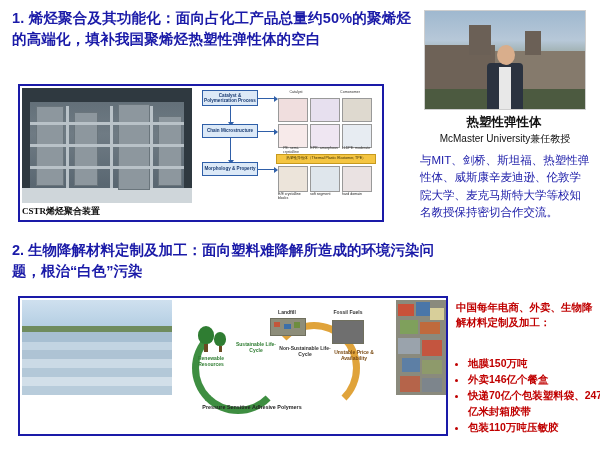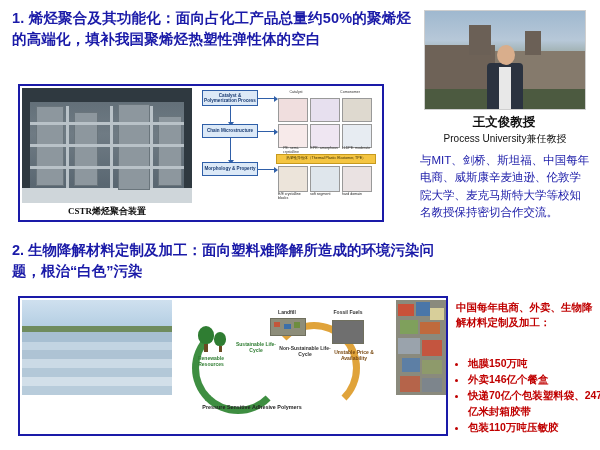--- a/index.html
+++ b/index.html
@@ -30,21 +30,21 @@
     background:
       linear-gradient(180deg,#5e6b74 0%,#6f7b84 40%,#52606b 100%);
     overflow:hidden;
   }
   .photo-cstr .pipe{position:absolute;background:#b9c2c8;}
   .photo-cstr .tank{position:absolute;background:#8d979e;border:1px solid #6a757c;}
   .photo-cstr .dark{position:absolute;background:#2f3940;}
   .photo-cstr .light{position:absolute;background:#cfd6da;}
   .cstr-caption{
     position:absolute;left:22px;top:205px;width:170px;
-    text-align:center;
+    text-align:left;
     font-size:9px;font-weight:bold;color:#111;
     font-family:"Liberation Serif", serif;
   }
   .diagram1{
     position:absolute;left:200px;top:88px;width:180px;height:130px;
     background:#ffffff;
     font-size:4.4px;
     color:#111;
     overflow:hidden;
   }
@@ -226,23 +226,23 @@
 <div class="prof-photo">
   <div class="bld" style="left:0;top:34px;width:70px;height:44px;"></div>
   <div class="bld2" style="left:70px;top:40px;width:90px;height:38px;"></div>
   <div class="tower" style="left:44px;top:14px;width:22px;height:30px;"></div>
   <div class="tower" style="left:100px;top:20px;width:16px;height:24px;"></div>
   <div class="grass"></div>
   <div class="person-body" style="left:62px;top:52px;width:36px;height:46px;"></div>
   <div class="person-shirt" style="left:74px;top:56px;width:12px;height:42px;"></div>
   <div class="person-head" style="left:72px;top:34px;width:18px;height:20px;"></div>
 </div>
-<div class="prof-name">王文俊教授</div>
-<div class="prof-affil">Process University兼任教授</div>
-<div class="prof-desc">与MIT、剑桥、斯坦福、中国每年电商、威斯康辛麦迪逊、伦敦学院大学、麦克马斯特大学等校知名教授保持密切合作交流。</div>
+<div class="prof-name">热塑性弹性体</div>
+<div class="prof-affil">McMaster University兼任教授</div>
+<div class="prof-desc">与MIT、剑桥、斯坦福、热塑性弹性体、威斯康辛麦迪逊、伦敦学院大学、麦克马斯特大学等校知名教授保持密切合作交流。</div>
 
 <div class="sec2-title">2. 生物降解材料定制及加工：面向塑料难降解所造成的环境污染问题，根治“白色”污染</div>
 
 <div class="panel2"></div>
 
 <div class="photo-field">
   <div class="band" style="top:0;height:26px;background:linear-gradient(180deg,#cfe0ef,#b5cfe3);"></div>
   <div class="band" style="top:26px;height:6px;background:#6f8c5e;"></div>
   <div class="band" style="top:32px;height:10px;background:#a7bfd2;"></div>
   <div class="band" style="top:42px;height:8px;background:#c2d4e2;"></div>

